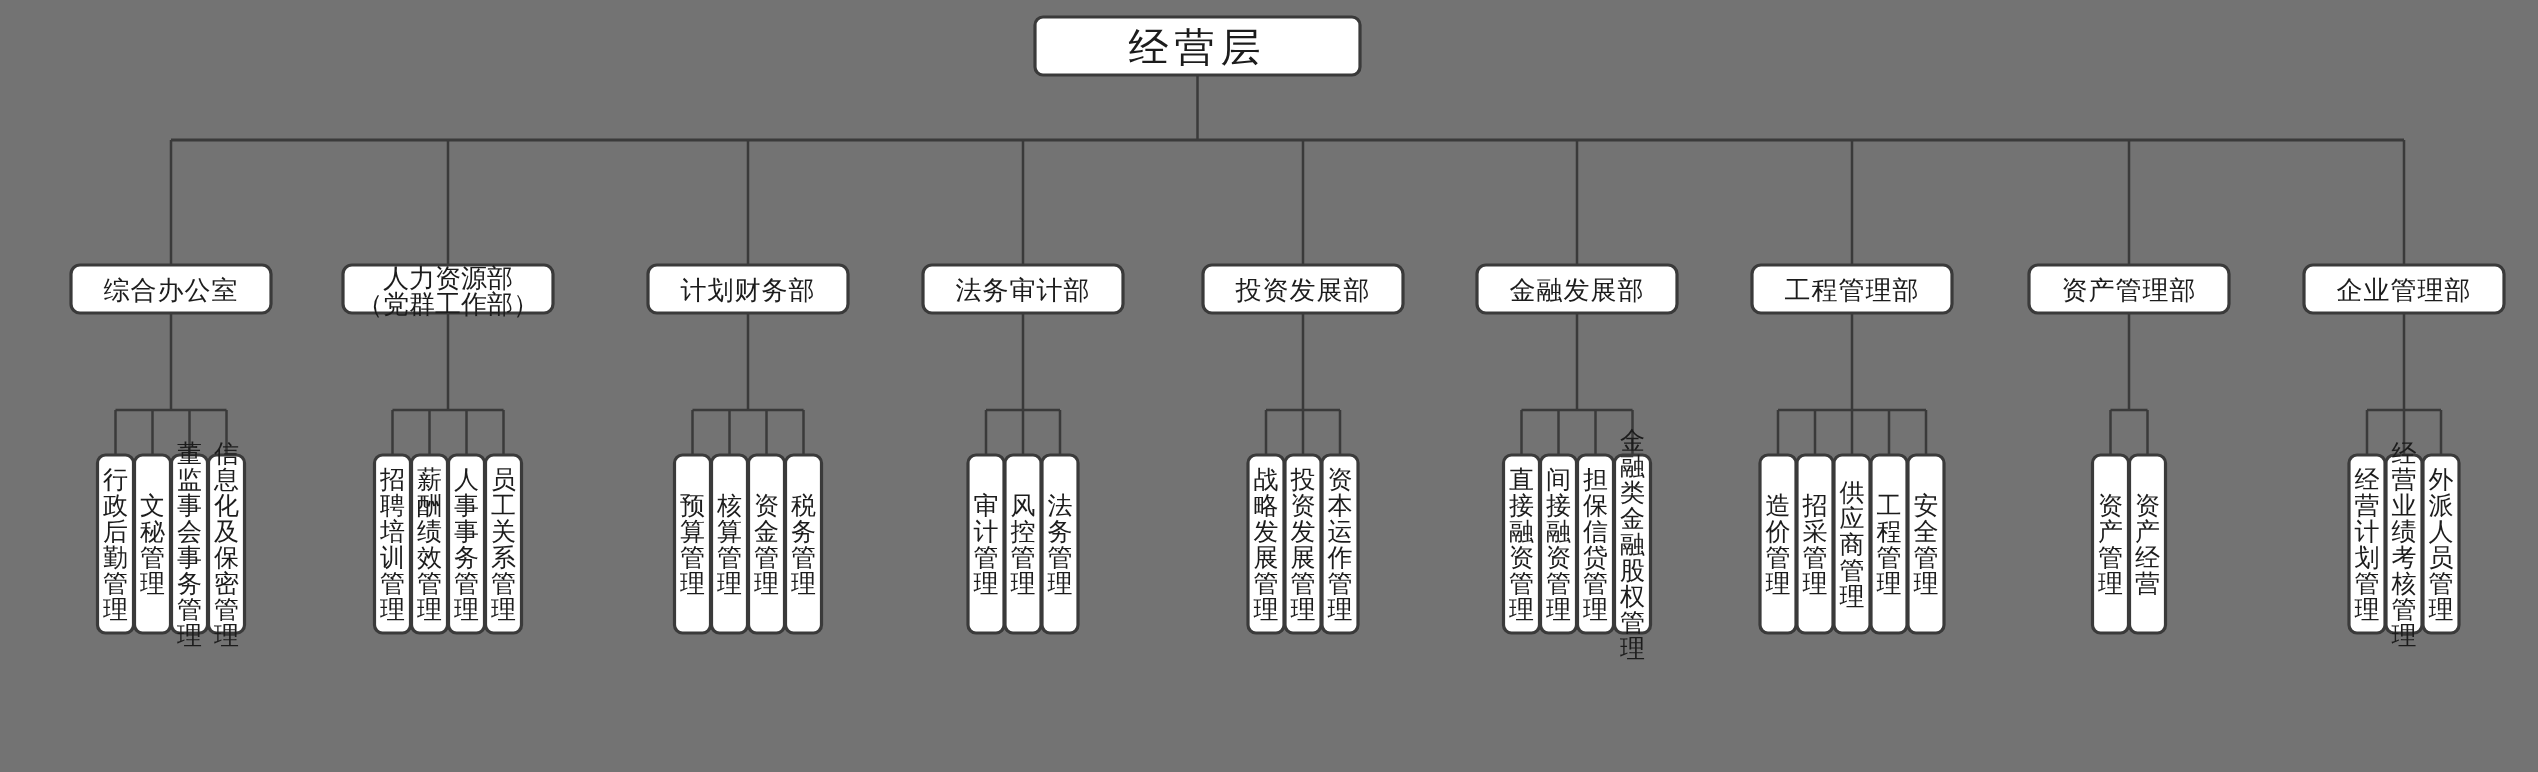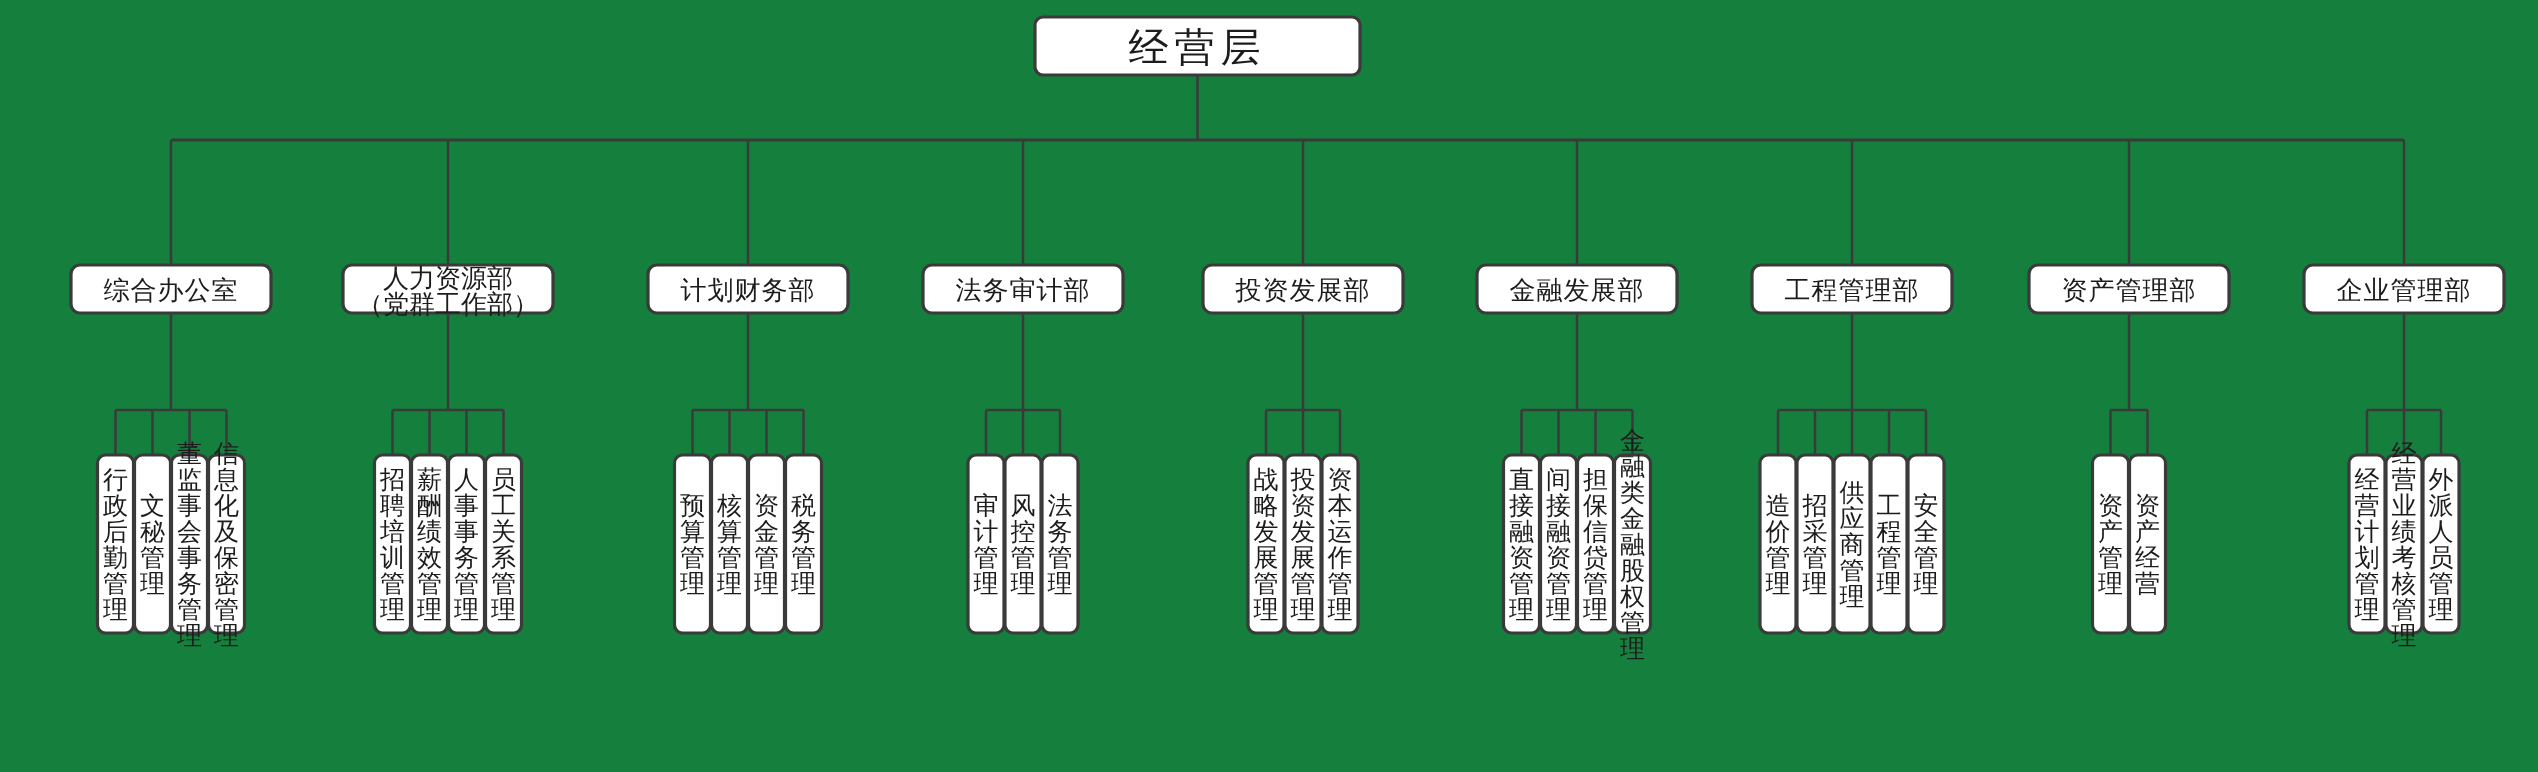--- a/index.html
+++ b/index.html
@@ -11,21 +11,21 @@
   body {
     width: 2538px;
     height: 772px;
     font-family: "Liberation Sans", "DejaVu Sans", sans-serif;
     overflow: hidden;
   }
   #chart-root {
     position: relative;
     width: 2538px;
     height: 772px;
-    background: #15803d;
+    background: #737373;
   }
   svg.org-svg {
     position: absolute;
     left: 0;
     top: 0;
     width: 2538px;
     height: 772px;
     display: block;
   }
 </style>

